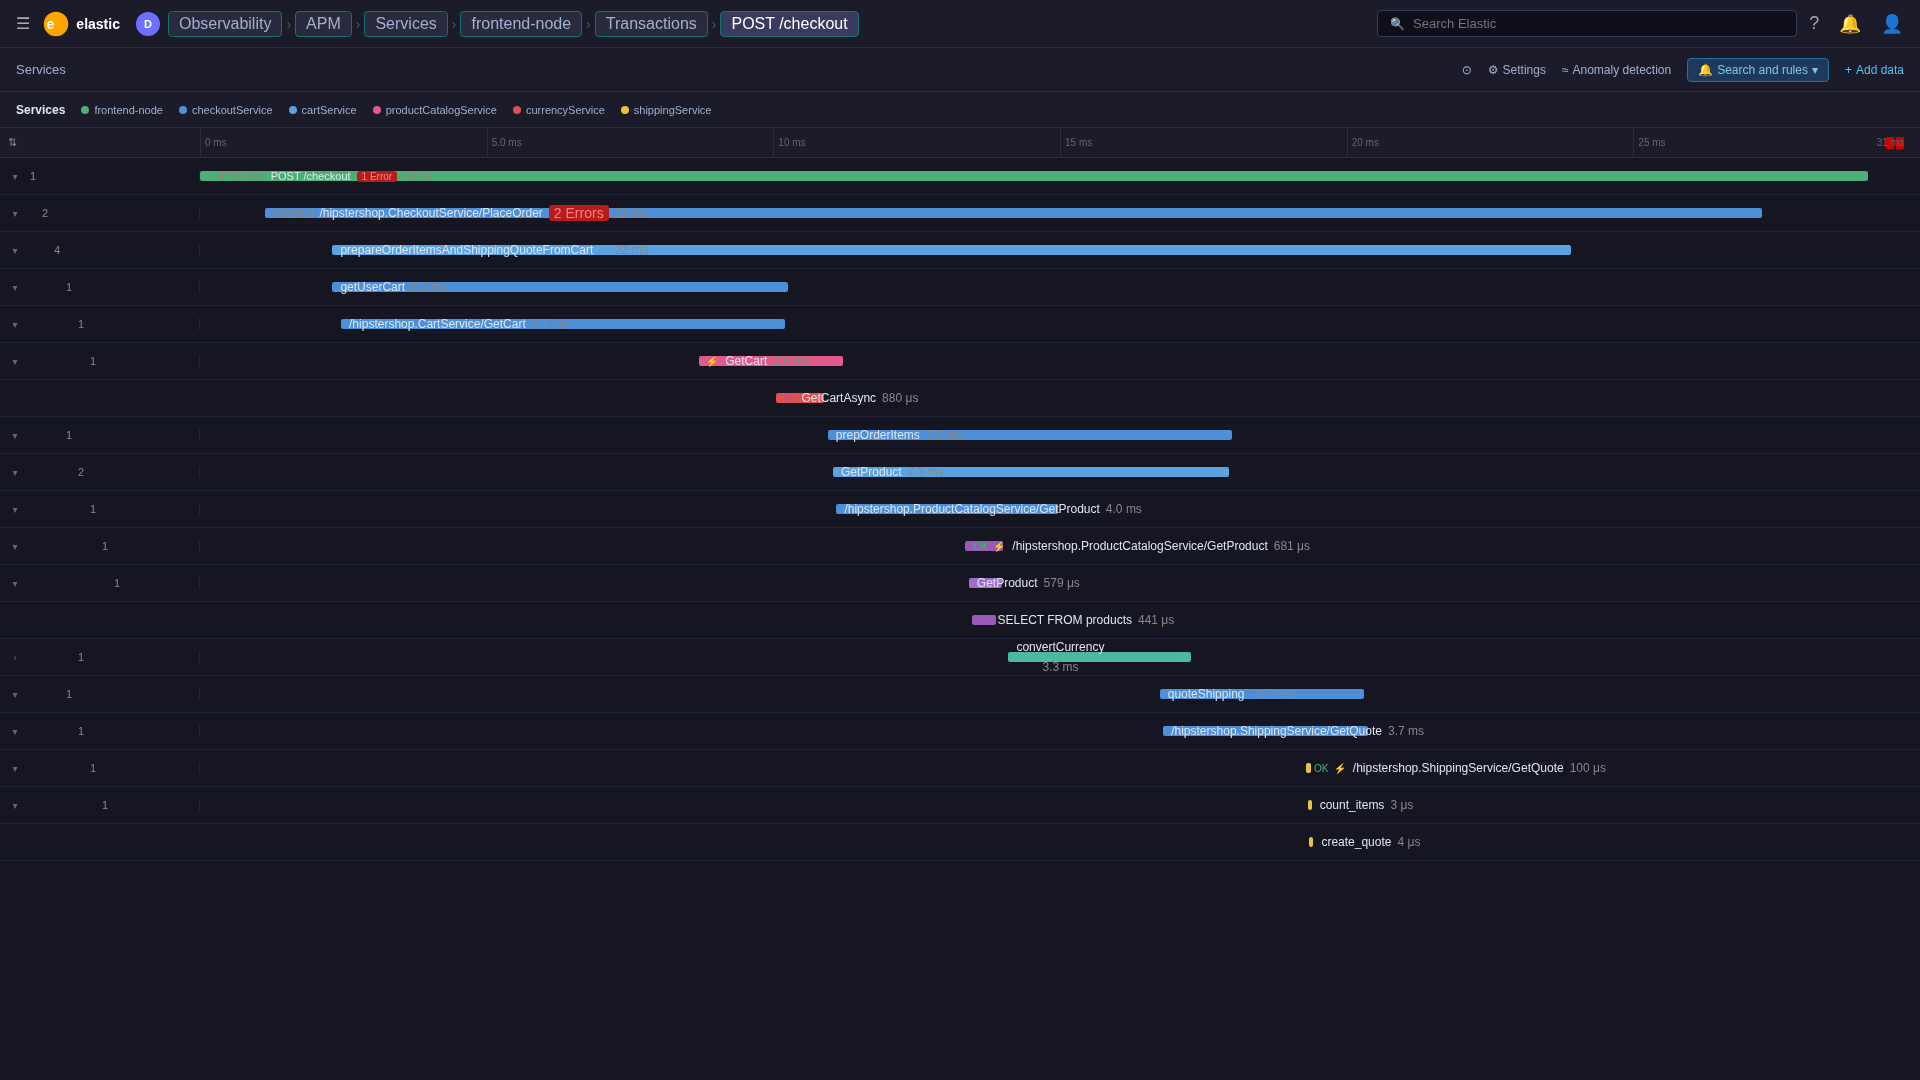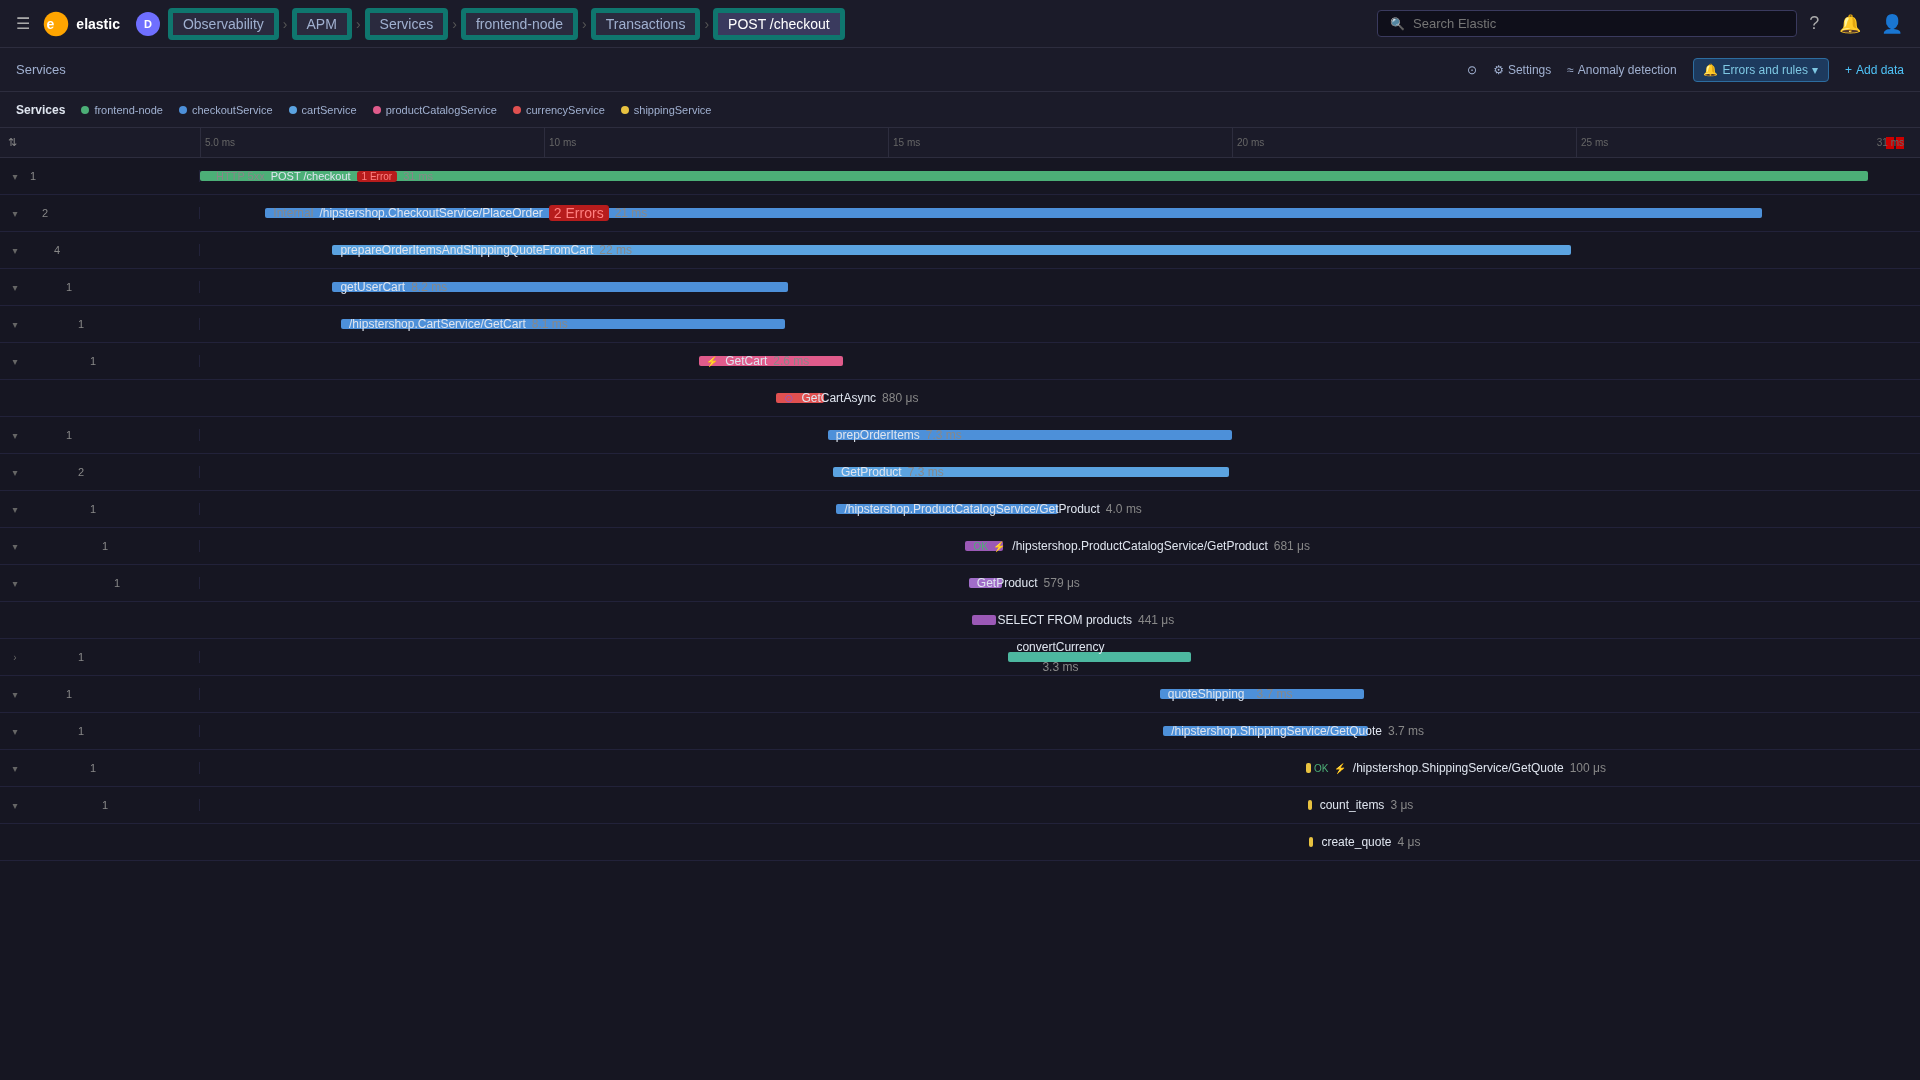--- a/index.html
+++ b/index.html
@@ -26,22 +26,22 @@
     }
     .d-badge {
       background: #6f6fff; color: #fff; width: 24px; height: 24px;
       border-radius: 50%; display: flex; align-items: center; justify-content: center;
       font-size: 11px; font-weight: 700; cursor: pointer;
     }
     .breadcrumb {
       display: flex; align-items: center; gap: 4px; flex: 1;
     }
     .breadcrumb-item {
-      background: #2a2a3e; border: 5px solid #0f766e; border-radius: 4px;
-      padding: 3px 10px; color: #a0b0d0; font-size: 14px; cursor: pointer;
+      background: #2a2a3e; border: 1px solid #0f766e; border-radius: 4px;
+      padding: 3px 10px; color: #a0b0d0; font-size: 16px; cursor: pointer;
     }
     .breadcrumb-sep { color: #555; font-size: 14px; }
     .breadcrumb-item.current { background: #3a3a5e; color: #fff; }
     
     .search-bar {
       display: flex; align-items: center;
       background: #0f0f1a; border: 1px solid #3a3a5e; border-radius: 4px;
       padding: 5px 12px; width: 420px; gap: 8px; color: #888;
     }
     .search-bar input {
@@ -226,21 +226,21 @@
     <button class="nav-btn">
       <span>⚙</span>
       <span>Settings</span>
     </button>
     <button class="nav-btn">
       <span>≈</span>
       <span>Anomaly detection</span>
     </button>
     <button class="nav-btn highlighted">
       <span>🔔</span>
-      <span>Errors and rules</span>
+      <span>Search and rules</span>
       <span>▾</span>
     </button>
     <button class="nav-btn primary">
       <span>+</span>
       <span>Add data</span>
     </button>
   </div>
 </div>
 
 <div class="services-bar">
@@ -269,20 +269,21 @@
     <span class="service-dot" style="background:#e8c240"></span>
     <span>shippingService</span>
   </div>
 </div>
 
 <div class="timeline-header">
   <div style="position:absolute;left:0;width:200px;display:flex;align-items:center;padding:0 8px;height:30px;">
     <span style="color:#888;font-size:11px;cursor:pointer;">⇅</span>
   </div>
   <div class="timeline-ticks">
+    <div class="tick">0 ms</div>
     <div class="tick">5.0 ms</div>
     <div class="tick">10 ms</div>
     <div class="tick">15 ms</div>
     <div class="tick">20 ms</div>
     <div class="tick">25 ms</div>
     <div class="timeline-end-markers">
       <div class="end-marker"></div>
       <div class="end-marker"></div>
     </div>
     <span class="tick-end">31 ms</span>
@@ -331,21 +332,21 @@
 
   <div class="trace-row">
     <div class="row-left">
       <span class="collapse-btn">▾</span>
       <span class="indent" style="width:24px"></span>
       <span class="row-count">4</span>
     </div>
     <div class="row-content">
       <div class="row-timeline">
         <div class="span-bar color-blue-light" style="left:7.7%;width:72%"></div>
-        <div style="position:absolute;top:50%;transform:translateY(-50%);left:calc(7.7% + 8px);display:flex;align-items:center;gap:6px;">
+        <div style="position:absolute;top:50%;transform:translateY(-50%);left:calc(7.7% + 8px);display:flex;align-items:center;gap:22px;">
           <span class="span-name">prepareOrderItemsAndShippingQuoteFromCart</span>
           <span class="span-duration">22 ms</span>
         </div>
       </div>
     </div>
   </div>
 
   <div class="trace-row">
     <div class="row-left">
       <span class="collapse-btn">▾</span>

